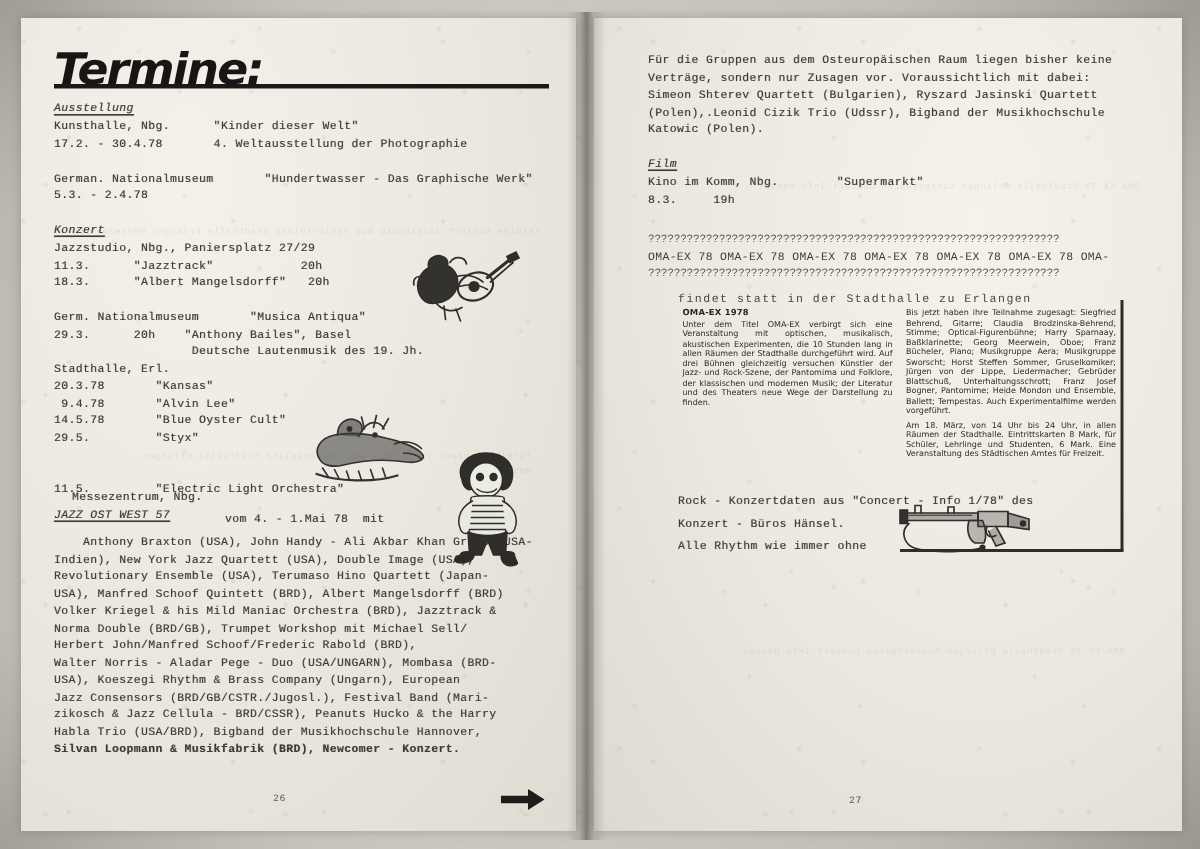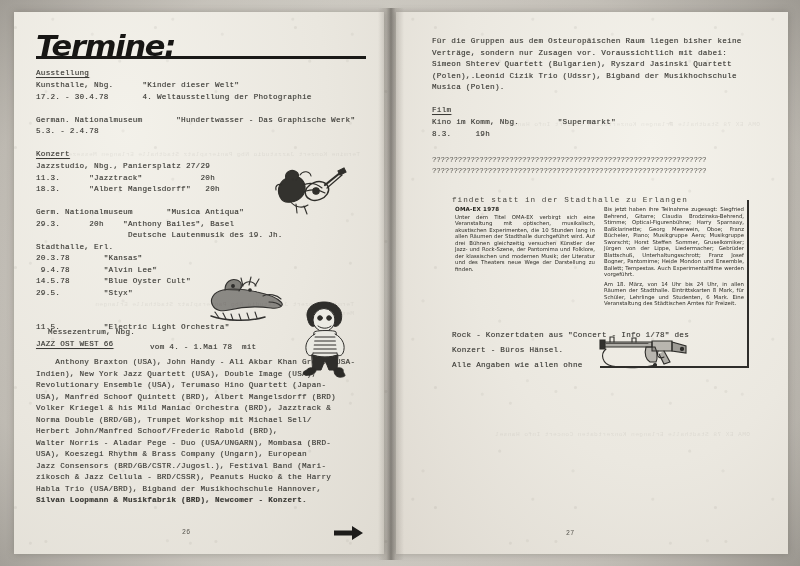--- a/index.html
+++ b/index.html
@@ -62,21 +62,21 @@
   }
 
   
   .tw{
     position:absolute;color:#3b3a36;
     font-family:"Liberation Mono","DejaVu Sans Mono",monospace;
     font-size:7.6px;line-height:11.55px;letter-spacing:.28px;
     white-space:pre;
     text-shadow:0.35px 0 0 rgba(70,68,62,.30), -0.3px 0.2px 0 rgba(90,88,80,.18);
   }
-  .u{ text-decoration:underline; text-underline-offset:1.6px; }
+  .u{ text-decoration:underline; text-underline-offset:1.6px;font-style:italic; }
 
   
   #masthead{
     position:absolute;left:36px;top:29px;
     font-family:"DejaVu Sans","Liberation Sans",sans-serif;
     font-weight:bold;font-size:29px;letter-spacing:-1.2px;
     color:#171614;font-style:italic;
     transform:scaleX(1.05);transform-origin:left center;
   }
   #masthead-rule{
@@ -156,21 +156,21 @@
 <div class="tw" style="left:36px;top:218.5px;">29.3.      20h    "Anthony Bailes", Basel</div>
 <div class="tw" style="left:36px;top:230px;">                   Deutsche Lautenmusik des 19. Jh.</div>
 <div class="tw" style="left:36px;top:241.5px;">Stadthalle, Erl.</div>
 <div class="tw" style="left:36px;top:253px;">20.3.78       "Kansas"</div>
 <div class="tw" style="left:36px;top:264.5px;"> 9.4.78       "Alvin Lee"</div>
 <div class="tw" style="left:36px;top:276px;">14.5.78       "Blue Oyster Cult"</div>
 <div class="tw" style="left:36px;top:287.5px;">29.5.         "Styx"</div>
 <div class="tw" style="left:48px;top:310.5px;margin-top:16px;">Messezentrum, Nbg.</div>
 <div class="tw" style="left:36px;top:322px;">11.5.         "Electric Light Orchestra"</div>
 
-<div class="tw u" style="left:36px;top:339px;">JAZZ OST WEST 66</div>
+<div class="tw u" style="left:36px;top:339px;">JAZZ OST WEST 57</div>
 <div class="tw" style="left:150px;top:342px;">vom 4. - 1.Mai 78  mit</div>
 
 <div class="tw" style="left:36px;top:357px;">    Anthony Braxton (USA), John Handy - Ali Akbar Khan Group (USA-</div>
 <div class="tw" style="left:36px;top:368.5px;">Indien), New York Jazz Quartett (USA), Double Image (USA),</div>
 <div class="tw" style="left:36px;top:380px;">Revolutionary Ensemble (USA), Terumaso Hino Quartett (Japan-</div>
 <div class="tw" style="left:36px;top:391.5px;">USA), Manfred Schoof Quintett (BRD), Albert Mangelsdorff (BRD)</div>
 <div class="tw" style="left:36px;top:403px;">Volker Kriegel &amp; his Mild Maniac Orchestra (BRD), Jazztrack &amp;</div>
 <div class="tw" style="left:36px;top:414.5px;">Norma Double (BRD/GB), Trumpet Workshop mit Michael Sell/</div>
 <div class="tw" style="left:36px;top:426px;">Herbert John/Manfred Schoof/Frederic Rabold (BRD),</div>
 <div class="tw" style="left:36px;top:437.5px;">Walter Norris - Aladar Pege - Duo (USA/UNGARN), Mombasa (BRD-</div>
@@ -264,46 +264,47 @@
 
 <div class="sheet" id="page-right"></div>
 
 <div class="ghost" style="left:440px;top:120px;width:320px;">OMA EX 78 Stadthalle Erlangen Konzertdaten Concert Info Hansel</div>
 <div class="ghost" style="left:450px;top:430px;width:300px;">OMA EX 78 Stadthalle Erlangen Konzertdaten Concert Info Hansel</div>
 
 <div class="tw" style="left:432px;top:36px;">Für die Gruppen aus dem Osteuropäischen Raum liegen bisher keine</div>
 <div class="tw" style="left:432px;top:47.5px;">Verträge, sondern nur Zusagen vor. Voraussichtlich mit dabei:</div>
 <div class="tw" style="left:432px;top:59px;">Simeon Shterev Quartett (Bulgarien), Ryszard Jasinski Quartett</div>
 <div class="tw" style="left:432px;top:70.5px;">(Polen),.Leonid Cizik Trio (Udssr), Bigband der Musikhochschule</div>
-<div class="tw" style="left:432px;top:82px;">Musica (Polen).</div>
+<div class="tw" style="left:432px;top:82px;">Katowic (Polen).</div>
 
 <div class="tw u" style="left:432px;top:105px;">Film</div>
 <div class="tw" style="left:432px;top:117px;">Kino im Komm, Nbg.        "Supermarkt"</div>
 <div class="tw" style="left:432px;top:128.5px;">8.3.     19h</div>
 
 <div id="omaex-block">
   <div class="qrow">????????????????????????????????????????????????????????????????</div>
+  <div class="omarow">OMA-EX 78 OMA-EX 78 OMA-EX 78 OMA-EX 78 OMA-EX 78 OMA-EX 78 OMA-</div>
   <div class="qrow">????????????????????????????????????????????????????????????????</div>
 </div>
 <div id="omaex-sub">findet statt in der Stadthalle zu Erlangen</div>
 
 <div id="clipping">
   <div class="col">
     <div class="clip-h">OMA-EX 1978</div>
     <p class="clip-p">Unter dem Titel OMA-EX verbirgt sich eine Veranstaltung mit optischen, musikalisch, akustischen Experimenten, die 10 Stunden lang in allen Räumen der Stadthalle durchgeführt wird. Auf drei Bühnen gleichzeitig versuchen Künstler der Jazz- und Rock-Szene, der Pantomima und Folklore, der klassischen und modernen Musik; der Literatur und des Theaters neue Wege der Darstellung zu finden.</p>
   </div>
   <div class="col">
     <p class="clip-p">Bis jetzt haben ihre Teilnahme zugesagt: Siegfried Behrend, Gitarre; Claudia Brodzinska-Behrend, Stimme; Optical-Figurenbühne; Harry Sparnaay, Baßklarinette; Georg Meerwein, Oboe; Franz Bücheler, Piano; Musikgruppe Aera; Musikgruppe Sworscht; Horst Steffen Sommer, Gruselkomiker; Jürgen von der Lippe, Liedermacher; Gebrüder Blattschuß, Unterhaltungsschrott; Franz Josef Bogner, Pantomime; Heide Mondon und Ensemble, Ballett; Tempestas. Auch Experimentalfilme werden vorgeführt.</p>
     <p class="clip-p">Am 18. März, von 14 Uhr bis 24 Uhr, in allen Räumen der Stadthalle. Eintrittskarten 8 Mark, für Schüler, Lehrlinge und Studenten, 6 Mark. Eine Veranstaltung des Städtischen Amtes für Freizeit.</p>
   </div>
 </div>
 
 <div class="tw" style="left:452px;top:330px;">Rock - Konzertdaten aus "Concert - Info 1/78" des</div>
 <div class="tw" style="left:452px;top:345px;">Konzert - Büros Hänsel.</div>
-<div class="tw" style="left:452px;top:360px;">Alle Angaben wie allen ohne</div>
+<div class="tw" style="left:452px;top:360px;">Alle Rhythm wie immer ohne</div>
 
 <div style="position:absolute;left:747px;top:200px;width:1.5px;height:167px;background:#2e2d2a;"></div>
 <div style="position:absolute;left:600px;top:366px;width:149px;height:1.6px;background:#2e2d2a;"></div>
 
 <div class="ill" style="left:598px;top:332px;width:90px;height:40px;">
   <svg viewBox="0 0 90 40" width="90" height="40">
     <g stroke="#2f2e2b" stroke-width="1.1" fill="none" stroke-linecap="round">
 
       <path d="M4 10 L54 10 L54 15 L4 15 Z" fill="#3a3936" fill-opacity=".35"></path>
       <path d="M8 11.5 L50 11.5" stroke-width=".7"></path>

